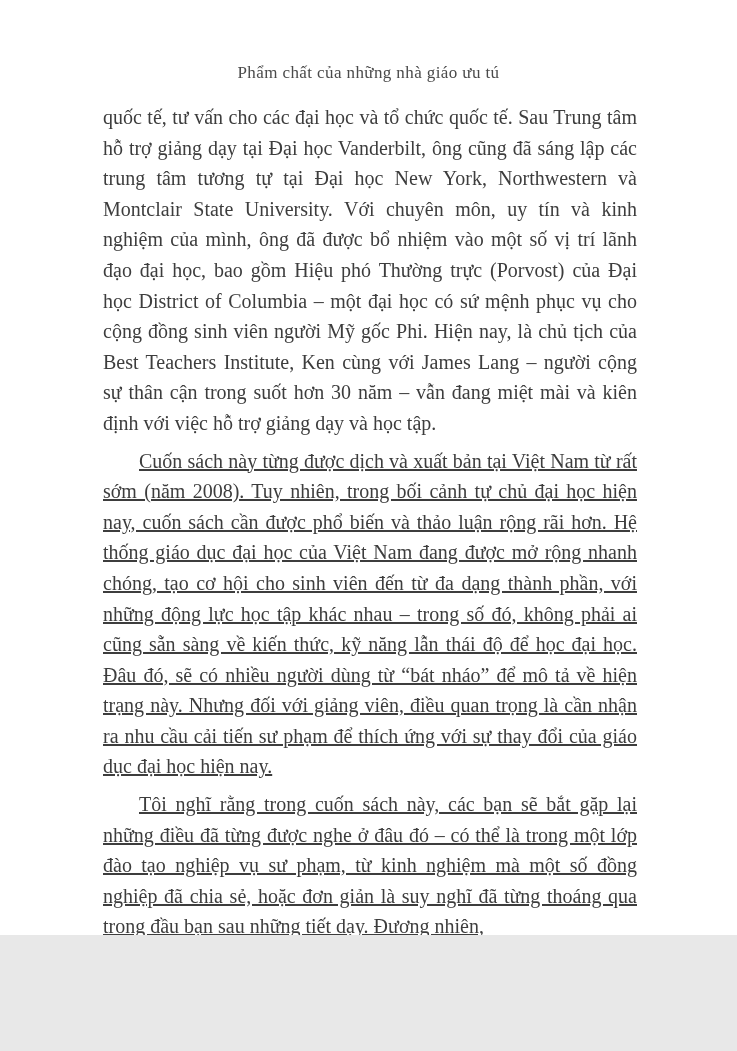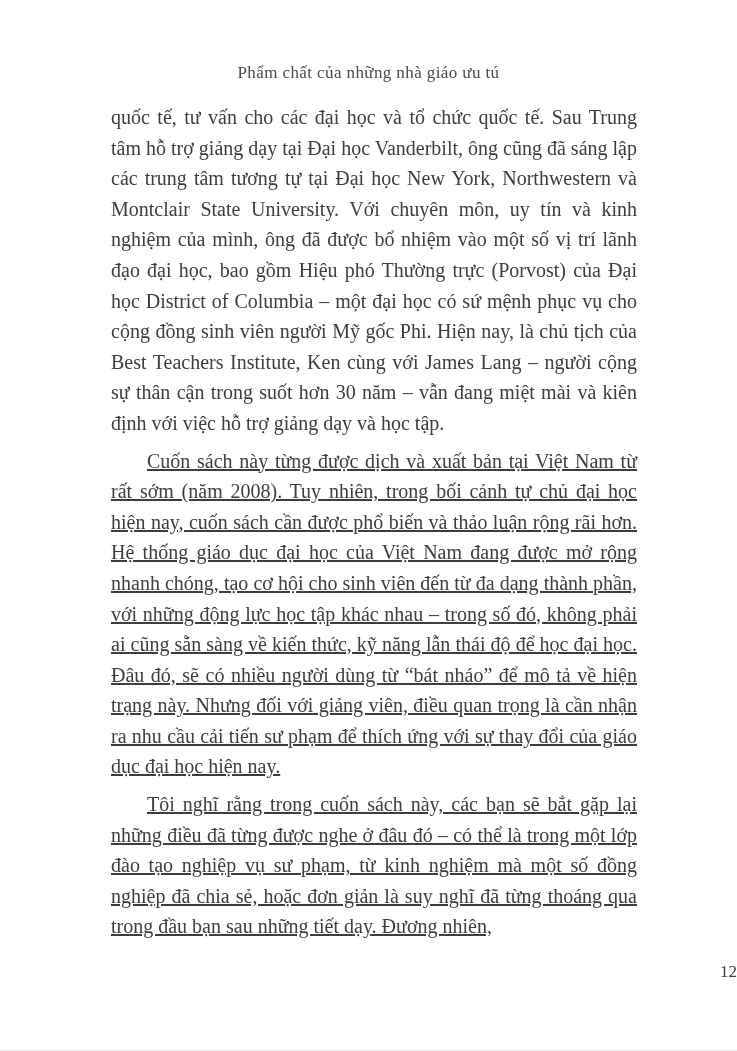--- a/index.html
+++ b/index.html
@@ -3,21 +3,21 @@
 <meta charset="utf-8">
 <style>
   html, body {
     margin: 0;
     padding: 0;
     background: #e8e8e8;
   }
   .page {
     position: relative;
     width: 737px;
-    height: 1050px;
+    height: 935px;
     margin: 0 auto;
     background: #ffffff;
     overflow: hidden;
     font-family: "Liberation Serif", "DejaVu Serif", serif;
   }
   .running-head {
     position: absolute;
     top: 63px;
     left: 0;
     width: 737px;
@@ -27,21 +27,21 @@
     color: #4a4a4a;
   }
   .body-text {
     position: absolute;
     top: 102px;
     left: 103px;
     width: 534px;
     color: #3d3d3d;
   }
   .body-text p {
-    margin: 0 0 7px 8px;
+    margin: 0 0 7px 0;
     font-size: 20px;
     line-height: 30.6px;
     text-align: justify;
   }
   .body-text p.indented {
     text-indent: 36px;
     text-decoration: underline;
   }
   .page-number {
     position: absolute;

